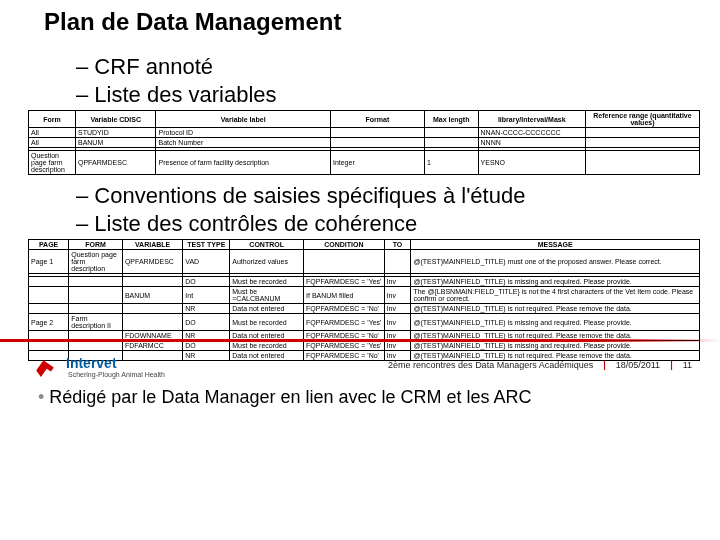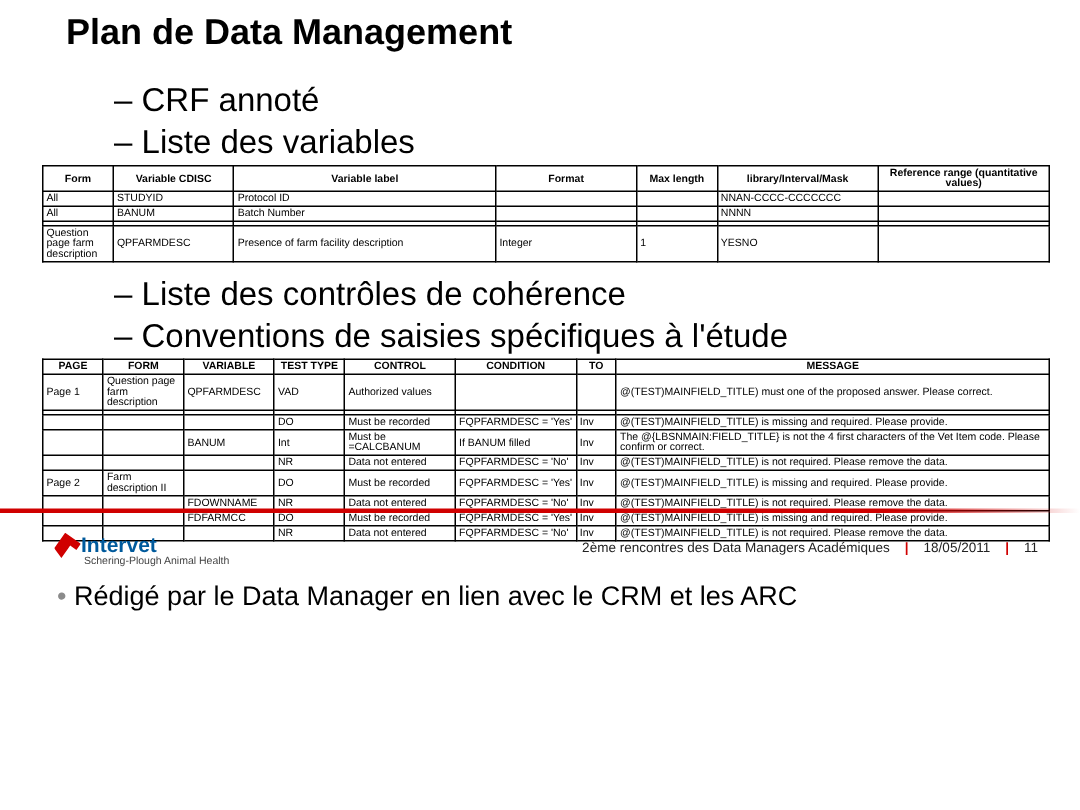--- a/index.html
+++ b/index.html
@@ -30,21 +30,21 @@
   .t2 col:nth-child(2){width:8%}
   .t2 col:nth-child(3){width:9%}
   .t2 col:nth-child(4){width:7%}
   .t2 col:nth-child(5){width:11%}
   .t2 col:nth-child(6){width:12%}
   .t2 col:nth-child(7){width:4%}
   .t2 col:nth-child(8){width:43%}
 
   .footer { position: absolute; bottom: 10px; left: 36px; right: 28px; height: 48px; }
   .redline { position: absolute; bottom: 46px; left: 0; width: 720px; height: 3px; background: linear-gradient(90deg, #d00000 0%, #d00000 82%, rgba(208,0,0,0) 100%); }
-  .logo { position: absolute; left: 0; bottom: 0; display: flex; align-items: flex-start; gap: 0; }
+  .logo { position: absolute; left: 0; bottom: 0; display: flex; align-items: flex-end; gap: 12px; }
   .logo-mark { width: 18px; height: 18px; background: #d00000; clip-path: polygon(50% 0,100% 50%,80% 70%,60% 50%,50% 60%,20% 90%,0 50%); transform: rotate(-10deg); }
   .logo-name { font-size: 14px; font-weight: bold; color: #005a9c; }
   .logo-sub { font-size: 7px; color: #444; margin-left: 2px; }
   .foot-text { position: absolute; right: 0; bottom: 8px; font-size: 9px; color: #222; display: flex; gap: 10px; align-items: flex-end; }
   .foot-sep { color: #d00000; font-weight: bold; }
 </style>
 </head>
 <body>
 
 <div class="slide">
@@ -110,22 +110,22 @@
           <td>Presence of farm facility description</td>
           <td>Integer</td>
           <td>1</td>
           <td>YESNO</td>
           <td></td>
         </tr>
       </tbody>
     </table>
   </div>
 
+  <div class="bullet-l2">Conventions de saisies spécifiques à l'étude</div>
   <div class="bullet-l2">Liste des contrôles de cohérence</div>
-  <div class="bullet-l2">Conventions de saisies spécifiques à l'étude</div>
 
   <div class="tbl-wrap">
     <table class="data t2">
       <colgroup>
           <col>
           <col>
           <col>
           <col>
           <col>
           <col>

